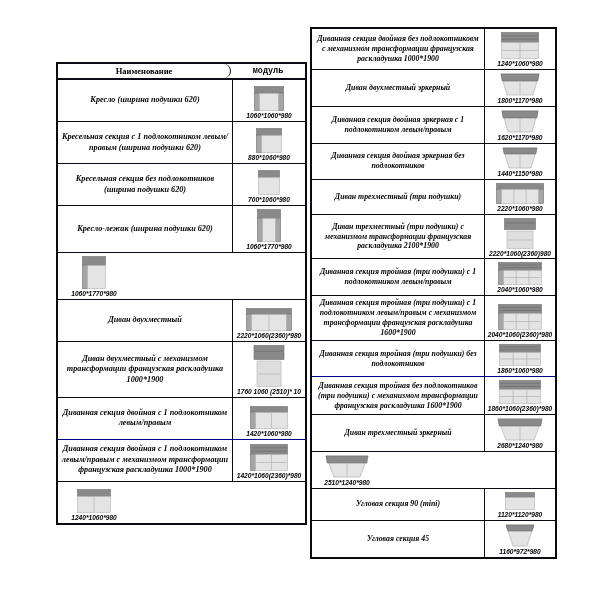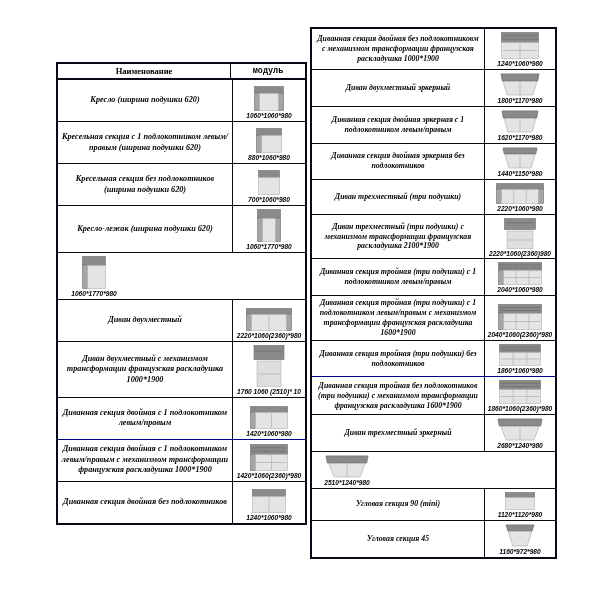--- a/index.html
+++ b/index.html
@@ -3,21 +3,21 @@
 <meta charset="utf-8">
 <style>
   html,body{margin:0;padding:0;background:#fff;}
   .page{position:relative;width:608px;height:608px;background:#ffffff;overflow:hidden;
         font-family:"Liberation Serif", serif;color:#000;}
   .tbl{position:absolute;border:2px solid #0a0a14;background:#fff;display:flex;flex-direction:column;}
   #left-table{left:56px;top:62px;width:247px;}
   #right-table{left:310px;top:27px;width:243px;}
   .thead{display:flex;border-bottom:2px solid #0a0a14;}
   .thead .hc{font-weight:bold;font-size:8.5px;text-align:center;padding:2px 2px;}
-  .thead .hc.name{flex:1;border-right:1px solid #0a0a14;}
+  .thead .hc.name{flex:1;border-right:1px solid #0a0a14;border-radius:7px;}
   .thead .hc.module{width:70px;font-family:Liberation Mono, monospace;}
   .trow{display:flex;border-top:1px solid #0a0a14;font-style:italic;}
   .trow:first-child{border-top:none;}
   .trow.sep-blue{border-top:1px solid #00008b;}
   #left-table .trow{min-height:41px;}
   #right-table .trow{min-height:31px;}
   .cell.name{flex:1;display:flex;align-items:center;justify-content:center;text-align:center;
              font-weight:bold;padding:2px 3px;border-right:1px solid #0a0a14;line-height:1.28;}
   #left-table .cell.name{font-size:8.2px;text-align:center;}
   #right-table .cell.name{font-size:7.8px;}
@@ -159,21 +159,20 @@
                 <rect x="0.5" y="10" width="5" height="16.5" fill="#a5a5a5" stroke="#6d6d6d" stroke-width="0.6"></rect>
                 <rect x="5.5" y="10.5" width="32" height="16" fill="#e4e4e4" stroke="#b2b2b2" stroke-width="0.6"></rect>
                 <line x1="21.5" y1="11" x2="21.5" y2="26" stroke="#b2b2b2" stroke-width="0.7"></line>
                 <line x1="6.5" y1="18.5" x2="36.5" y2="18.5" stroke="#b2b2b2" stroke-width="0.7"></line>
               </svg>
             </div>
             <div class="dims">1420*1060(2360)*980</div>
           </div>
         </div>
         <div class="trow">
-          <div class="cell name">Диванная секция двойная без подлокотников</div>
           <div class="cell module">
             <div class="micon">
               <svg width="34" height="24" viewBox="0 0 34 24" xmlns="http://www.w3.org/2000/svg">
                 <rect x="0.5" y="0.5" width="33" height="7" fill="#8a8a8a" stroke="#6d6d6d" stroke-width="0.6"></rect>
                 <rect x="0.5" y="7.5" width="33" height="16" fill="#e4e4e4" stroke="#b2b2b2" stroke-width="0.6"></rect>
                 <line x1="17" y1="8" x2="17" y2="23" stroke="#b2b2b2" stroke-width="0.7"></line>
               </svg>
             </div>
             <div class="dims">1240*1060*980</div>
           </div>

